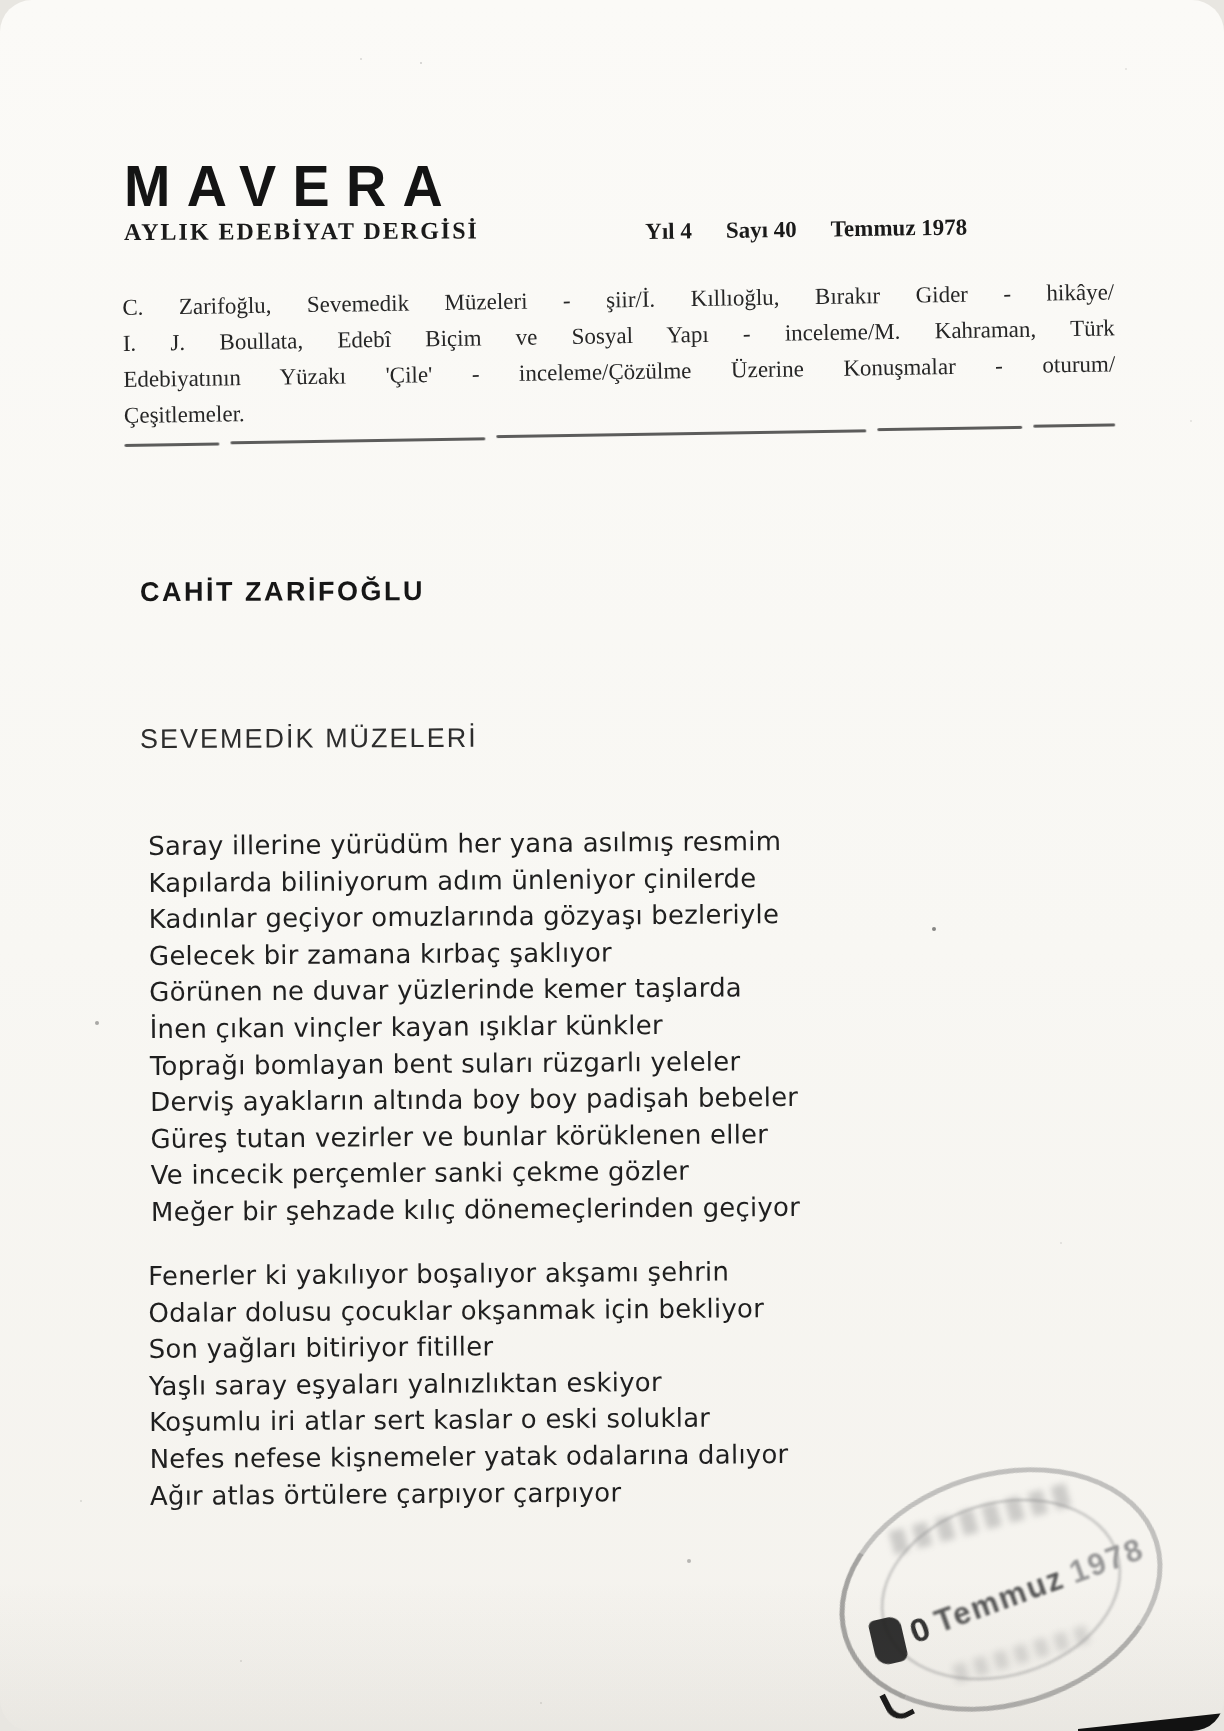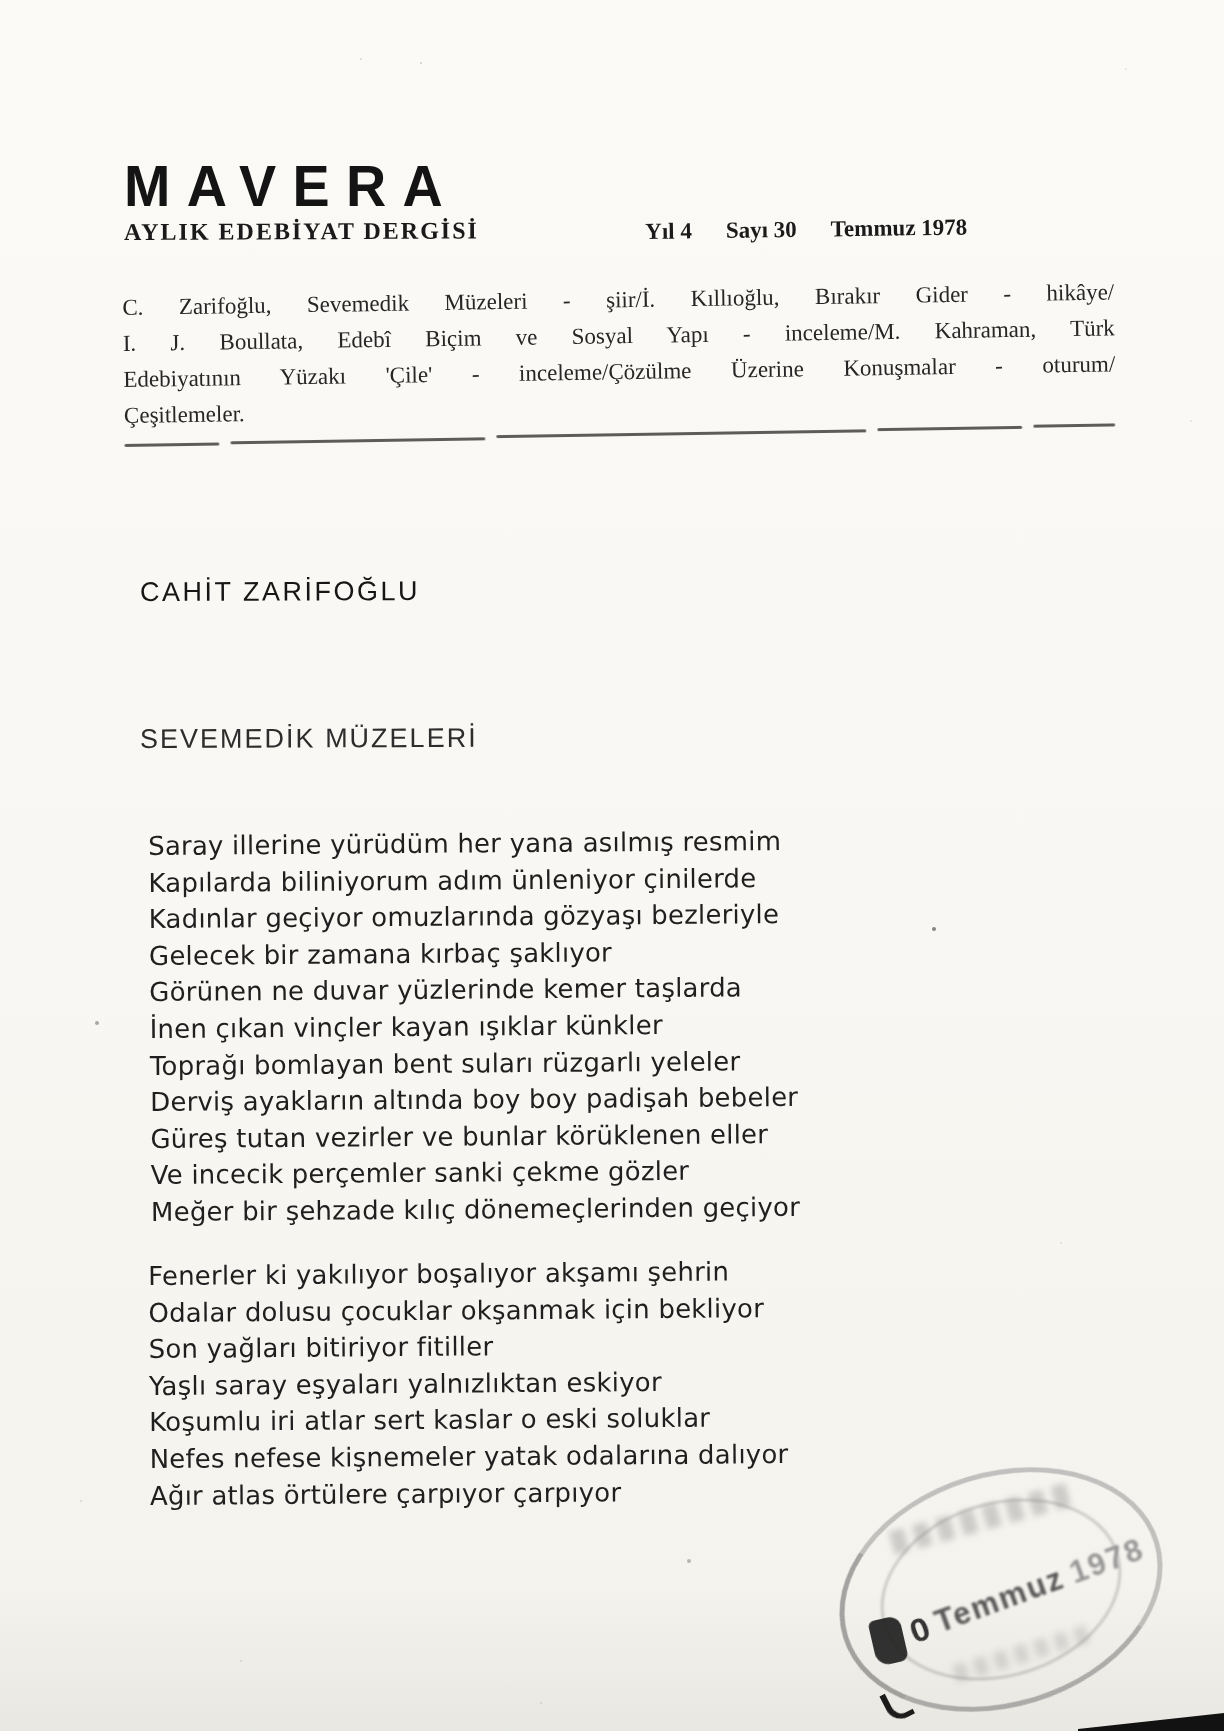--- a/index.html
+++ b/index.html
@@ -4,20 +4,21 @@
 <style>
   html,body{margin:0;padding:0;background:#e8e6e1;}
   .page{
     position:relative;
     width:1224px;height:1731px;
     margin:0 auto;
     background:linear-gradient(180deg,#fbfaf7 0%,#f8f7f3 55%,#f4f2ed 100%);
     overflow:hidden;
     font-family:"Liberation Sans",sans-serif;
     color:#1c1c1c;
+    border-radius:32px;
   }
   .bottom-shade{position:absolute;left:0;right:0;bottom:0;height:150px;
     background:linear-gradient(180deg,rgba(0,0,0,0) 0%,rgba(110,105,95,.08) 100%);}
   
   .masthead{
     position:absolute;left:124px;top:156px;
     font-family:"Liberation Sans",sans-serif;font-weight:700;
     font-size:58px;line-height:60px;letter-spacing:17px;color:#141414;
     transform:scaleX(.96);transform-origin:left top;white-space:nowrap;
   }
@@ -43,21 +44,21 @@
   .divider{display:flex;gap:11px;margin-top:7px;align-items:center;}
   .divider i{display:block;height:3px;background:#3a3a3a;border-radius:2px;opacity:.82;filter:blur(.3px);}
   .divider i:nth-child(1){width:95px;transform:translateY(3px);}
   .divider i:nth-child(2){width:255px;transform:translateY(2px);}
   .divider i:nth-child(3){width:370px;}
   .divider i:nth-child(4){width:145px;transform:translateY(-1px);}
   .divider i:nth-child(5){width:82px;transform:translateY(-2px);}
   
   .author{
     position:absolute;left:140px;top:577px;
-    font-weight:400;font-size:27px;letter-spacing:2.5px;color:#161616;
+    font-weight:700;font-size:27px;letter-spacing:2.5px;color:#161616;
     transform:rotate(-.2deg);transform-origin:left top;white-space:nowrap;
   }
   .poem-title{
     position:absolute;left:140px;top:724px;
     font-weight:400;font-size:27px;letter-spacing:2px;color:#2d2d2d;
     transform:rotate(-.2deg);transform-origin:left top;white-space:nowrap;
   }
   .stanza{
     position:absolute;left:148px;
     font-family:"DejaVu Sans",sans-serif;font-size:26px;line-height:36.6px;
@@ -110,21 +111,21 @@
 </style>
 </head>
 <body>
 
 <div class="page">
 
   <div class="masthead">MAVERA</div>
   <div class="subtitle">AYLIK EDEBİYAT DERGİSİ</div>
   <div class="issue-row">
     <span>Yıl 4</span>
-    <span>Sayı 30</span>
+    <span>Sayı 40</span>
     <span>Temmuz 1978</span>
   </div>
 
   <div class="contents">
     <div class="cline just">C. Zarifoğlu, Sevemedik Müzeleri - şiir/İ. Kıllıoğlu, Bırakır Gider - hikâye/</div>
     <div class="cline just">I. J. Boullata, Edebî Biçim ve Sosyal Yapı - inceleme/M. Kahraman, Türk</div>
     <div class="cline just">Edebiyatının Yüzakı 'Çile' - inceleme/Çözülme Üzerine Konuşmalar - oturum/</div>
     <div class="cline">Çeşitlemeler.</div>
     <div class="divider">
       <i></i>

